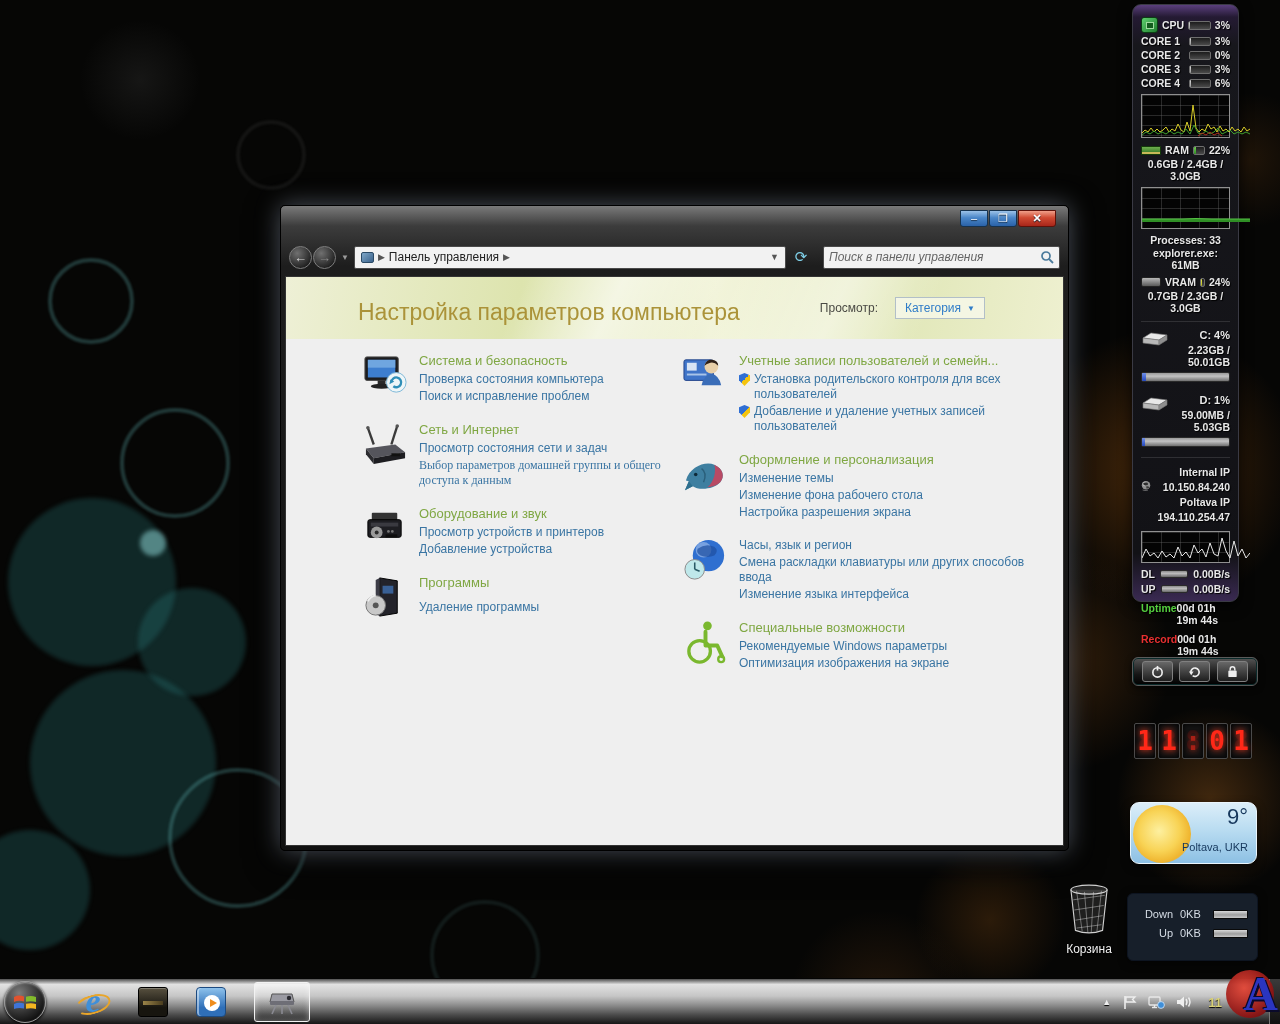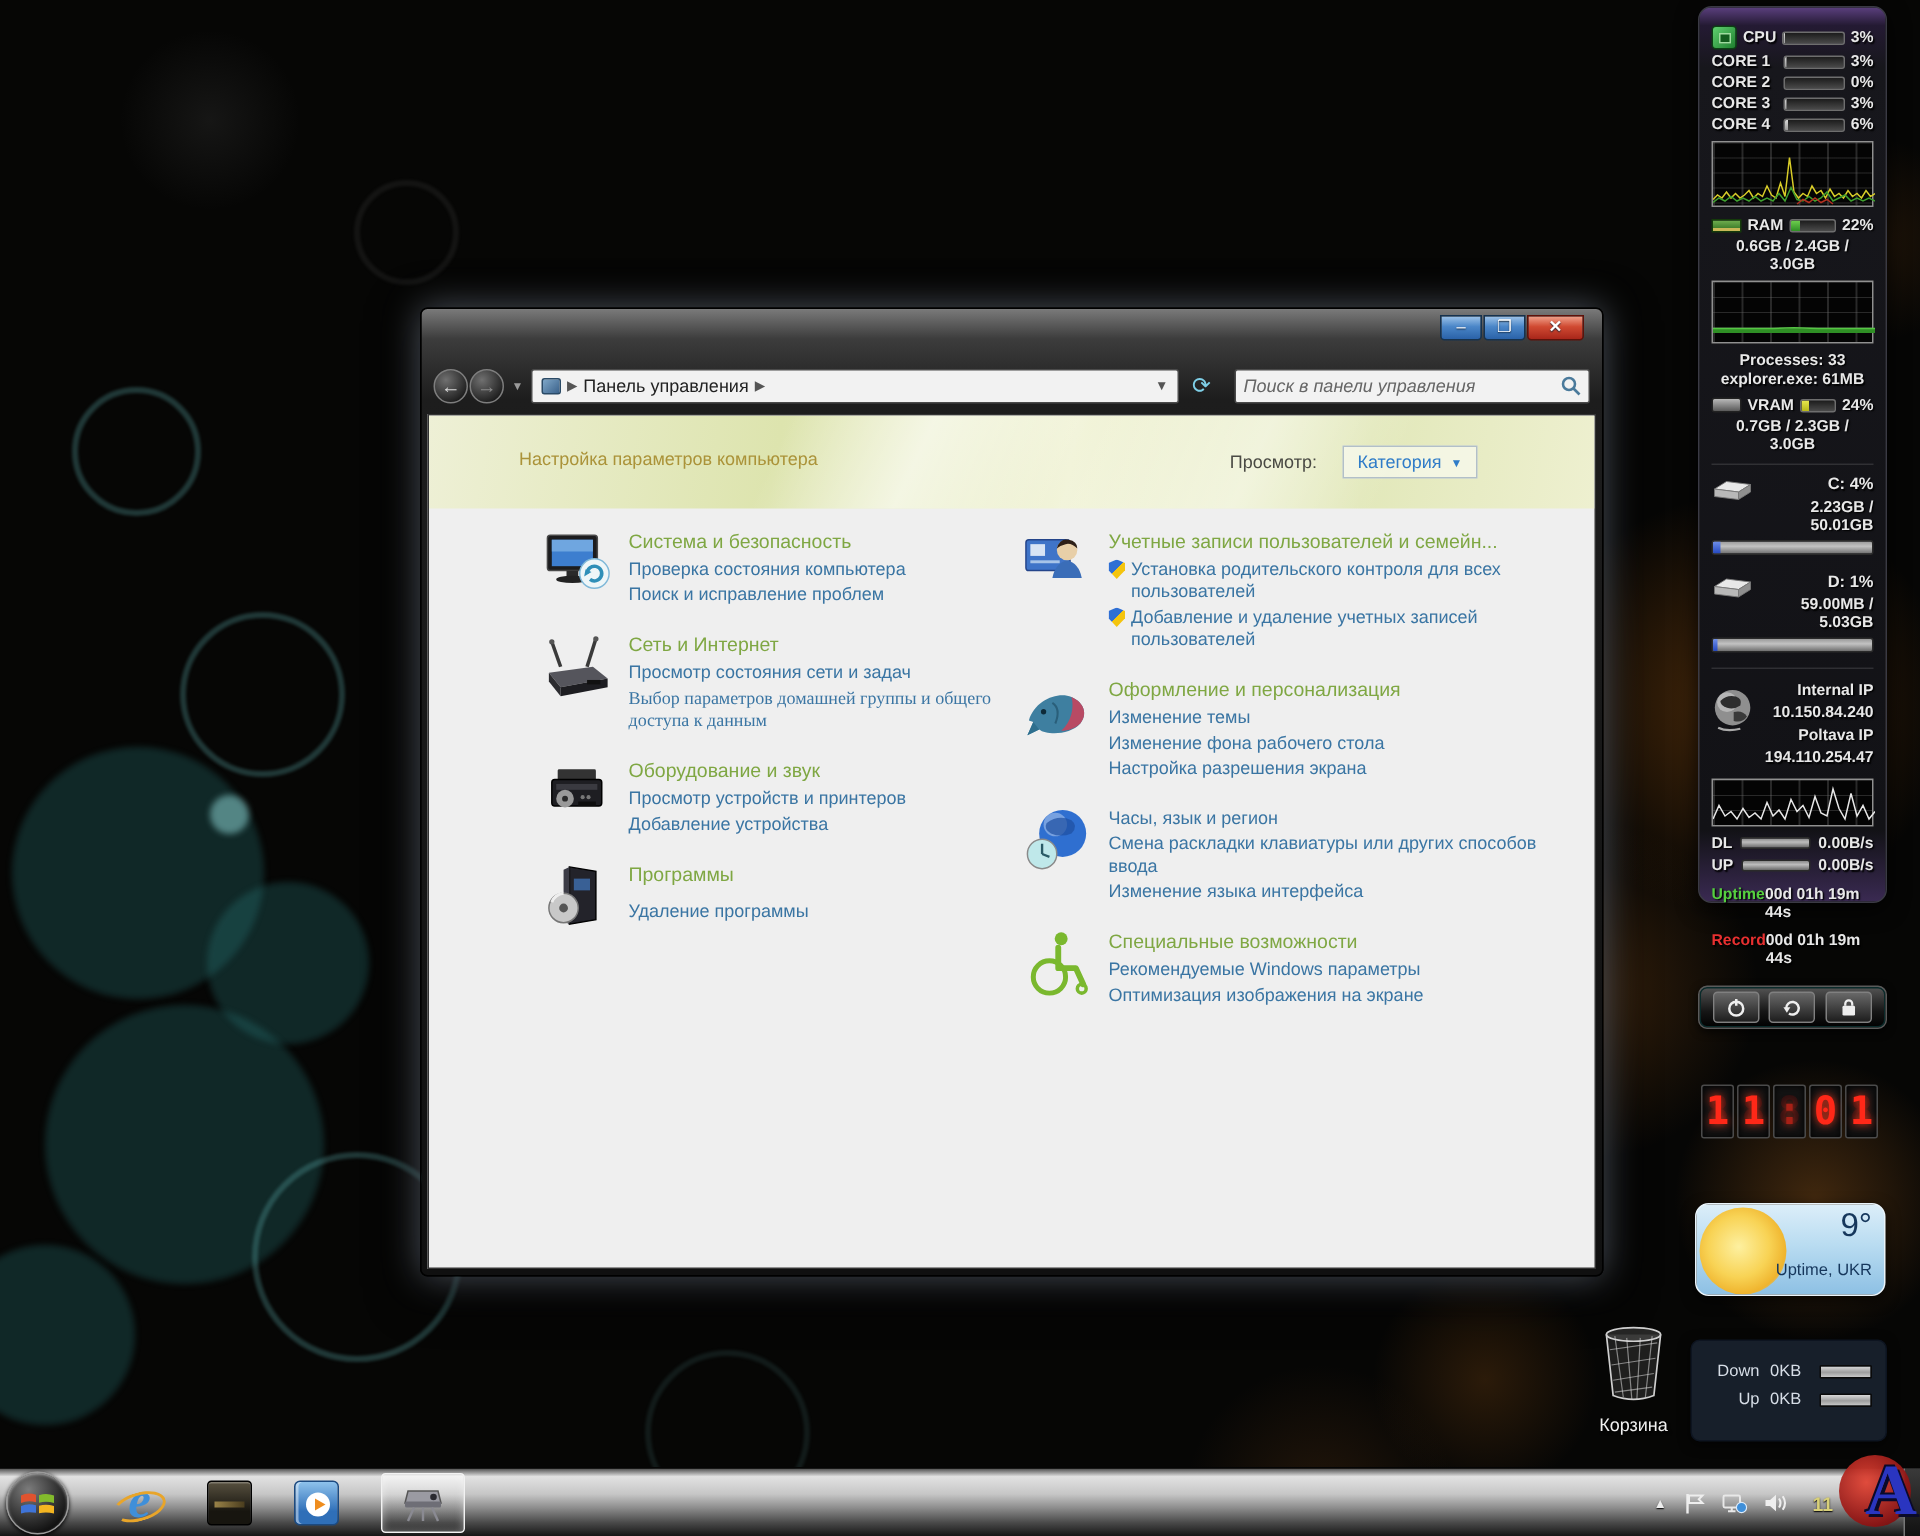--- a/index.html
+++ b/index.html
@@ -24,21 +24,21 @@
   .calendar { position:absolute; left:527px; top:16px; width:123px; height:126px;
     background:linear-gradient(135deg,#30302f,#0b0b0b 70%); border:1px solid #000;
     border-radius:5px; box-shadow:0 3px 10px rgba(0,0,0,.8); text-align:center; color:#fff; }
   .spiral { position:absolute; top:-9px; left:6px; right:6px; display:flex; justify-content:space-between; }
   .spiral i { width:7px; height:14px; border:2px solid #d8d8d8; border-radius:4px; background:#2a2a2a; box-shadow:0 1px 2px #000; }
   .cal-month { margin-top:16px; font-size:13px; font-weight:bold; text-shadow:1px 1px 2px #000; }
   .cal-day { font-size:56px; line-height:58px; font-weight:400; text-shadow:2px 2px 3px #000; }
   .cal-week { font-size:14px; font-weight:bold; text-shadow:1px 1px 2px #000; }
 
   
-  .sysmon { position:absolute; left:1132px; top:4px; width:126px; height:598px;
+  .sysmon { position:absolute; left:1132px; top:4px; width:107px; height:598px;
     background:linear-gradient(180deg,#5a3f7d 0px,#241a33 12px,#17171c 40px,#121216 92%,#3a2a52 100%);
     border:1px solid #3a3a44; border-radius:9px; box-shadow:0 4px 14px rgba(0,0,0,.8);
     color:#e8e8e8; font-size:10.5px; font-weight:bold; padding:10px 8px 6px 8px;
     text-shadow:1px 1px 1px #000; }
   .srow { display:flex; align-items:center; gap:4px; margin:2px 0; }
   .srow .lbl { white-space:nowrap; }
   .srow .val { margin-left:auto; }
   .mbar { height:9px; flex:1; background:linear-gradient(180deg,#1c1c1c,#4a4a4a); border:1px solid #6e6e6e; border-radius:2px; overflow:hidden; }
   .mbar i { display:block; height:100%; background:linear-gradient(180deg,#d8d8d8,#9a9a9a); }
   .mbar i.green { background:linear-gradient(180deg,#6fd04f,#2f8f25); }
@@ -96,21 +96,21 @@
   .searchbox { margin-left:auto; width:237px; height:23px; background:#f2f2f2; border:1px solid #4a4a4a; border-radius:2px;
     display:flex; align-items:center; padding:0 5px; }
   .searchbox input { flex:1; border:none; outline:none; background:transparent; font-style:italic; font-size:12px; color:#333;
     font-family:"Liberation Sans",sans-serif; }
   .searchbox input::placeholder { color:#666; }
   .win-content { position:absolute; left:4px; right:4px; top:70px; bottom:4px; background:#efefef; overflow:hidden; border:1px solid #333; }
   .cp-header { height:62px; position:relative;
     background:linear-gradient(100deg,#eef0d6 0%,#dde4ae 30%,#f2f4da 55%,#e2e8ba 80%,#eef0d0 100%); }
   .cp-header::after { content:''; position:absolute; inset:0;
     background:linear-gradient(115deg, rgba(255,255,255,0) 30%, rgba(255,255,255,.55) 42%, rgba(255,255,255,0) 55%, rgba(255,255,255,.4) 70%, rgba(255,255,255,0) 82%); }
-  .cp-title { position:absolute; left:60px; top:22px; font-size:12px; color:#ab9339; z-index:2; }
+  .cp-title { position:absolute; left:72px; top:22px; font-size:23px; color:#ab9339; z-index:2; }
   .cp-view { position:absolute; right:78px; top:20px; display:flex; align-items:center; gap:17px; z-index:2; font-size:12px; color:#4a4a44; }
   .view-dd { border:1px solid #b2bfc8; background:rgba(255,255,255,.55); padding:3px 9px; color:#2f7cc8; display:flex; gap:6px; align-items:center; }
   .view-dd .arr { font-size:8px; }
   .cp-body { position:relative; height:calc(100% - 62px); }
   .col { position:absolute; top:13px; }
   .col-left { left:76px; width:315px; }
   .col-right { left:396px; width:330px; }
   .cat { display:flex; gap:10px; margin-bottom:15px; }
   .cat-icon { width:47px; height:47px; flex:none; }
   .cat-body { padding-top:1px; }
@@ -589,21 +589,21 @@
       </div>
     <div class="ledcell">
         <span class="ghost">8</span>
         <span class="lit">1</span>
       </div>
   </div>
 
   <div class="weather">
     <div class="sun"></div>
     <div class="wtemp">9°</div>
-    <div class="wloc">Uptime, UKR</div>
+    <div class="wloc">Poltava, UKR</div>
   </div>
 
   <div class="recycle">
     <svg width="46" height="52" viewBox="0 0 40 46">
       <ellipse cx="20" cy="5" rx="16" ry="4" fill="rgba(220,220,220,.15)" stroke="#cfcfcf" stroke-width="1"></ellipse>
       <path d="M4 5 L8 41 Q20 45.5 32 41 L36 5" fill="rgba(210,210,210,.12)" stroke="#cfcfcf" stroke-width="1"></path>
       <path d="M6 14 L34 10 M7 23 L33 19 M8 32 L32 28 M9 39 L31 36" stroke="rgba(220,220,220,.55)" stroke-width=".7" fill="none"></path>
       <path d="M9 6 L14 42 M16 7 L19 43 M24 7 L22 43 M31 6 L27 42" stroke="rgba(220,220,220,.55)" stroke-width=".7" fill="none"></path>
     </svg>
     <div class="rec-label">Корзина</div>

